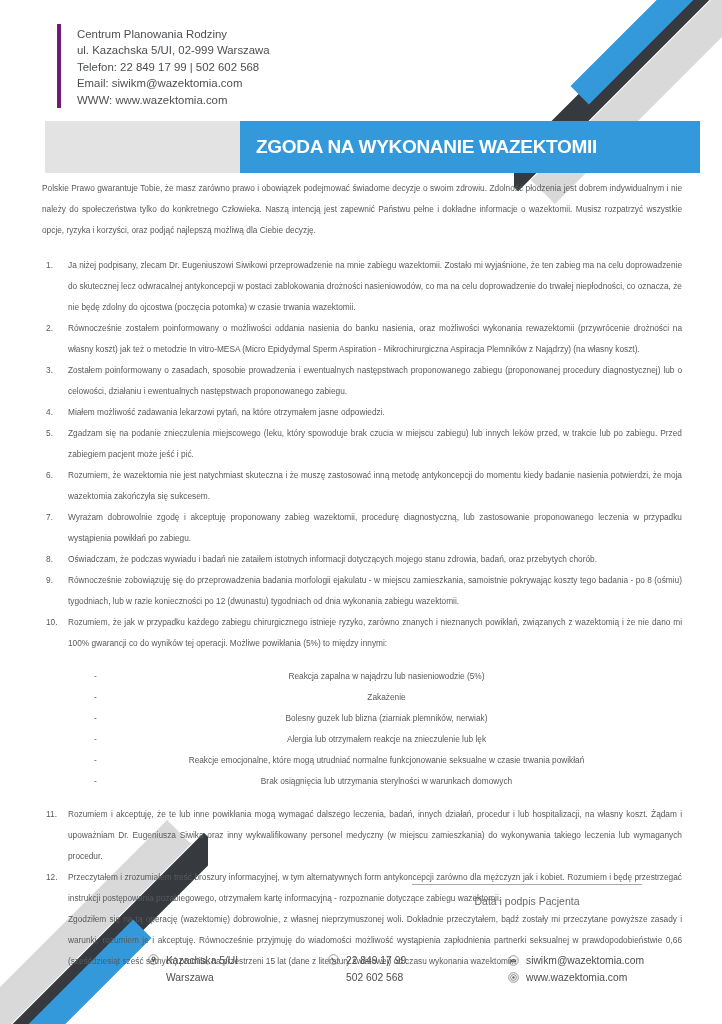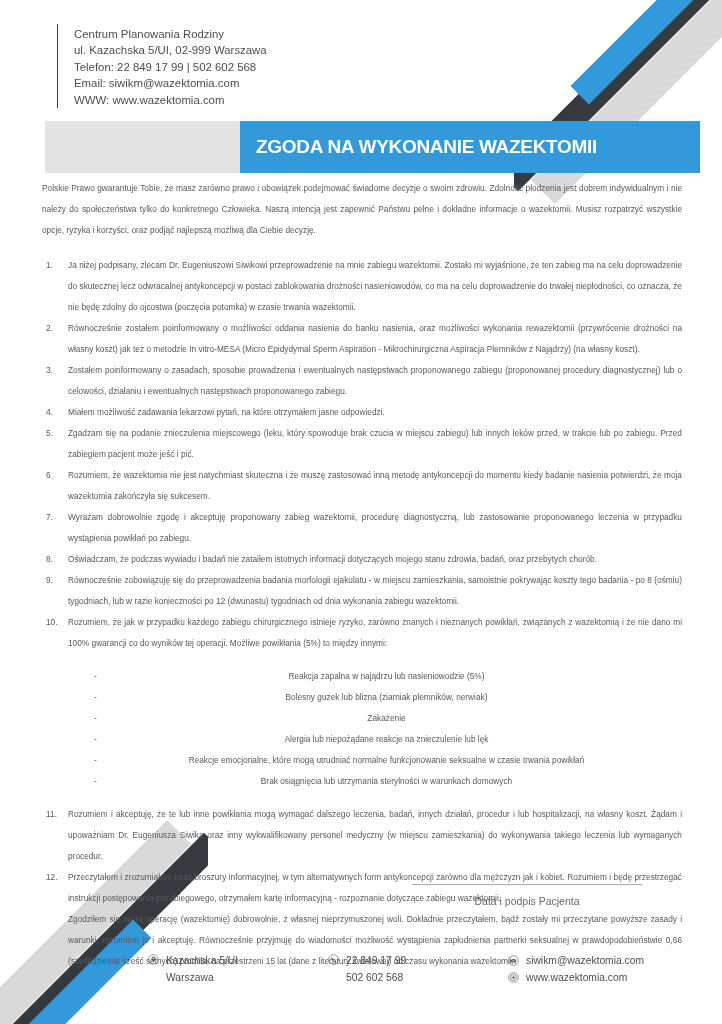--- a/index.html
+++ b/index.html
@@ -107,21 +107,21 @@
   .logo-tagline {
     font-size: 8.2px;
     letter-spacing: 1.55px;
     color: #6d6e71;
     white-space: nowrap;
     margin-top: -1px;
   }
   .contact-block {
     margin-left: 24px;
     padding-left: 16px;
-    border-left: 1px solid #701a75;
+    border-left: 4px solid #701a75;
     font-size: 11.4px;
     line-height: 16.4px;
     color: #4d4e50;
     padding-top: 2px;
   }
   .contact-block div { white-space: nowrap; }
 
   
   .titlebar {
     position: absolute;
@@ -325,23 +325,23 @@
     <li>
         <p>Oświadczam, że podczas wywiadu i badań nie zataiłem istotnych informacji dotyczących mojego stanu zdrowia, badań, oraz przebytych  chorób.</p>
       </li>
     <li>
         <p>Równocześnie zobowiązuję się do przeprowadzenia badania morfologii ejakulatu - w miejscu zamieszkania, samoistnie pokrywając koszty tego badania - po 8 (ośmiu) tygodniach, lub w razie konieczności po 12 (dwunastu) tygodniach od dnia wykonania zabiegu wazektomii.</p>
       </li>
     <li>
       <p>Rozumiem, że jak w przypadku każdego zabiegu chirurgicznego istnieje ryzyko, zarówno znanych i nieznanych powikłań, związanych z wazektomią i że nie dano mi 100% gwarancji co do wyników tej operacji. Możliwe powikłania (5%) to między innymi:</p>
       <ul class="sub-list">
         <li>Reakcja zapalna w najądrzu lub nasieniowodzie (5%)</li>
+        <li>Zakażenie</li>
         <li>Bolesny guzek lub blizna (ziarniak plemników, nerwiak)</li>
-        <li>Zakażenie</li>
-        <li>Alergia lub niepożądane reakcje na znieczulenie lub lęk</li>
+        <li>Alergia lub otrzymałem reakcje na znieczulenie lub lęk</li>
         <li>Reakcje emocjonalne, które mogą utrudniać normalne funkcjonowanie seksualne w czasie trwania powikłań</li>
         <li>Brak osiągnięcia lub utrzymania sterylności w warunkach domowych</li>
       </ul>
     </li>
     <li>
         <p>Rozumiem i akceptuję, że te lub inne powikłania mogą wymagać dalszego leczenia, badań, innych działań, procedur i lub hospitalizacji, na własny koszt. Żądam i upoważniam Dr. Eugeniusza Siwika oraz inny wykwalifikowany personel medyczny (w miejscu zamieszkania) do wykonywania takiego leczenia lub wymaganych procedur.</p>
       </li>
     <li>
       <p>Przeczytałem i zrozumiałem treść broszury informacyjnej, w tym alternatywnych form antykoncepcji zarówno dla mężczyzn jak i kobiet. Rozumiem i będę przestrzegać instrukcji postępowania pozabiegowego, otrzymałem kartę informacyjną - rozpoznanie dotyczące zabiegu wazektomii.</p>
     </li>

